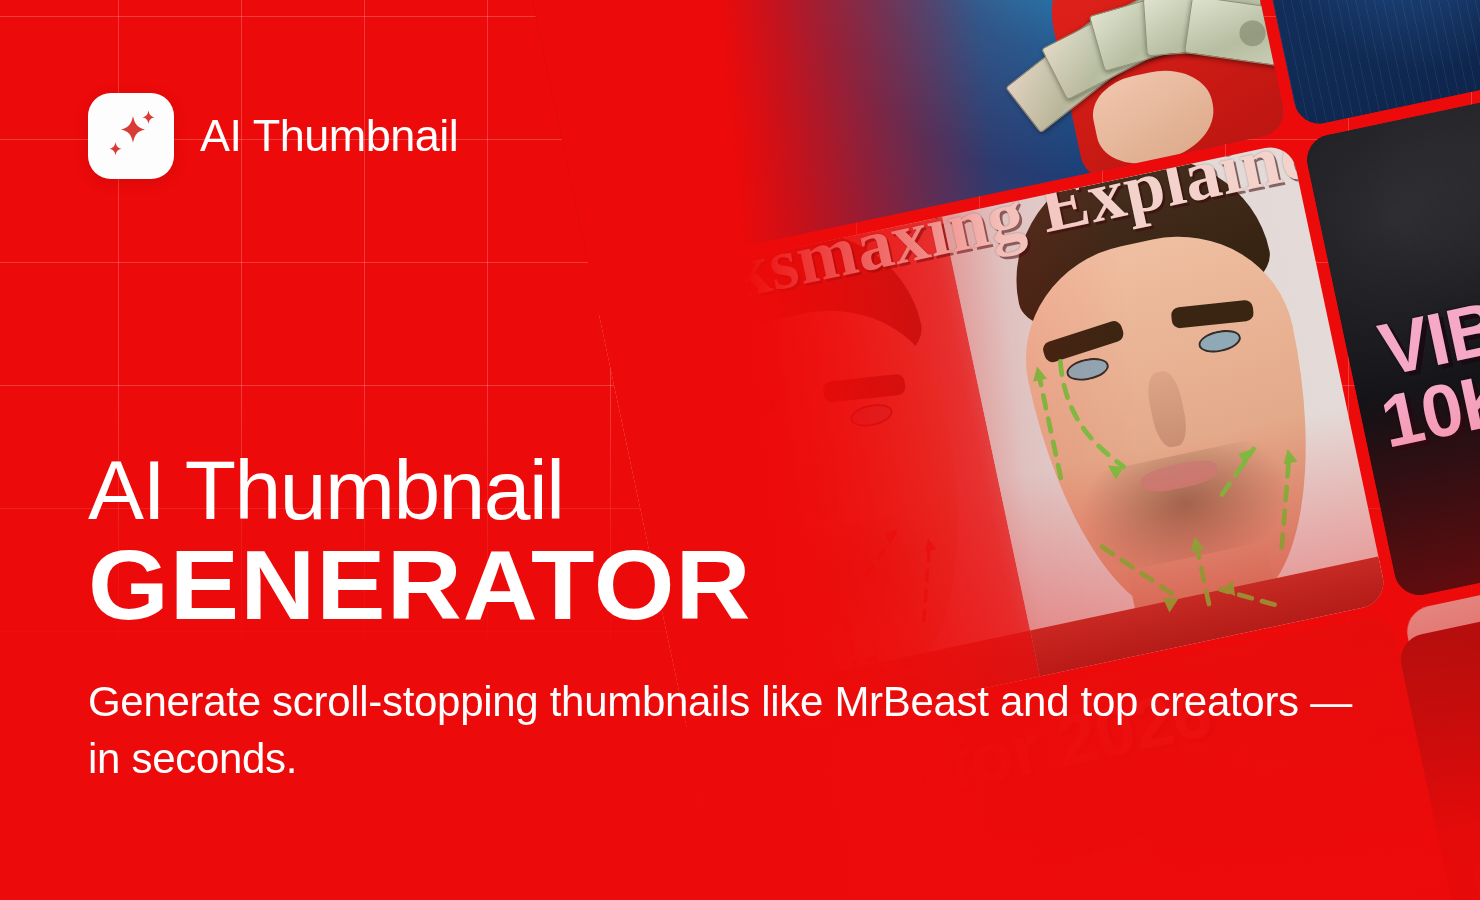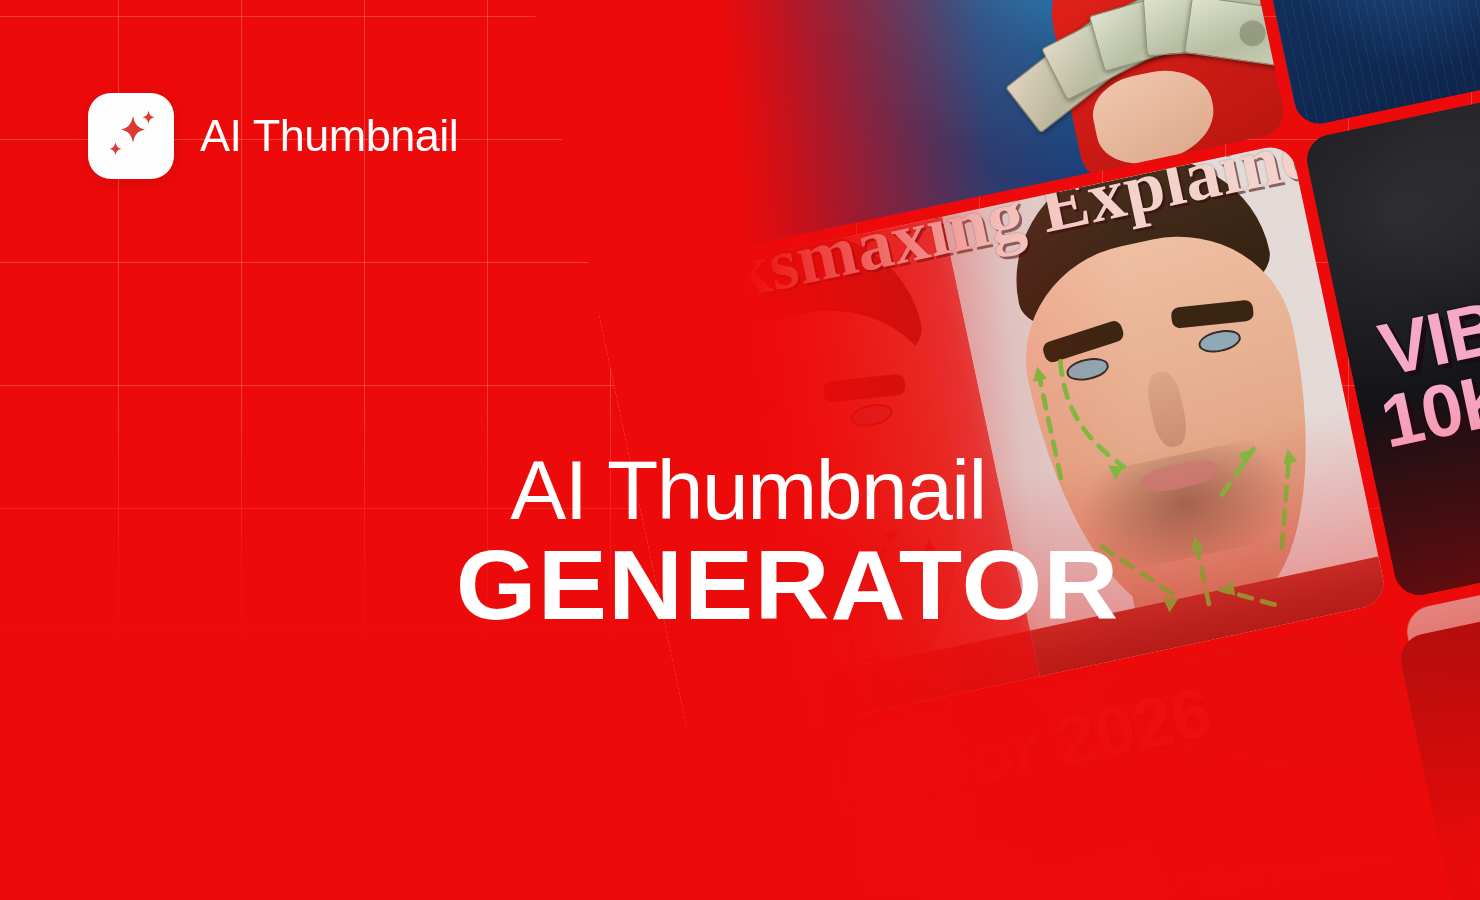--- a/index.html
+++ b/index.html
@@ -2,21 +2,21 @@
 <html><head>
 <meta charset="utf-8">
 <style>
   * { margin:0; padding:0; box-sizing:border-box; }
   html,body{
     width:1480px; height:900px; overflow:hidden;
     font-family:"Liberation Sans", sans-serif;
   }
   #stage{
     position:relative; width:1480px; height:900px;
-    background:#ED0A0A; overflow:hidden;text-align:center;
+    background:#ED0A0A; overflow:hidden;
   }
 
   
   .grid{
     position:absolute; inset:0;
     background-image:
       linear-gradient(to right, rgba(255,255,255,.20) 1px, transparent 1px),
       linear-gradient(to bottom, rgba(255,255,255,.20) 1px, transparent 1px);
     background-size:123px 123px;
     background-position:-5px 16px;
@@ -442,15 +442,16 @@
         <path fill="#D93B35" d="M45.5 2.5 c.8 4.2 2.2 5.9 6 6.8 c-3.8 .9 -5.2 2.6 -6 6.8 c-.8 -4.2 -2.2 -5.9 -6 -6.8 c3.8 -.9 5.2 -2.6 6 -6.8 z"></path>
         <path fill="#D93B35" d="M12.5 34 c.8 4.2 2.2 5.9 6 6.8 c-3.8 .9 -5.2 2.6 -6 6.8 c-.8 -4.2 -2.2 -5.9 -6 -6.8 c3.8 -.9 5.2 -2.6 6 -6.8 z"></path>
       </svg>
     </div>
     <div class="brand-name">AI Thumbnail</div>
   </div>
 
   <div class="hero">
     <div class="hero-l1">AI Thumbnail</div>
     <div class="hero-l2">GENERATOR</div>
+    <div class="hero-sub">Generate scroll-stopping thumbnails like MrBeast and top creators — in seconds.</div>
   </div>
 
 </div>
 
 </body></html>

